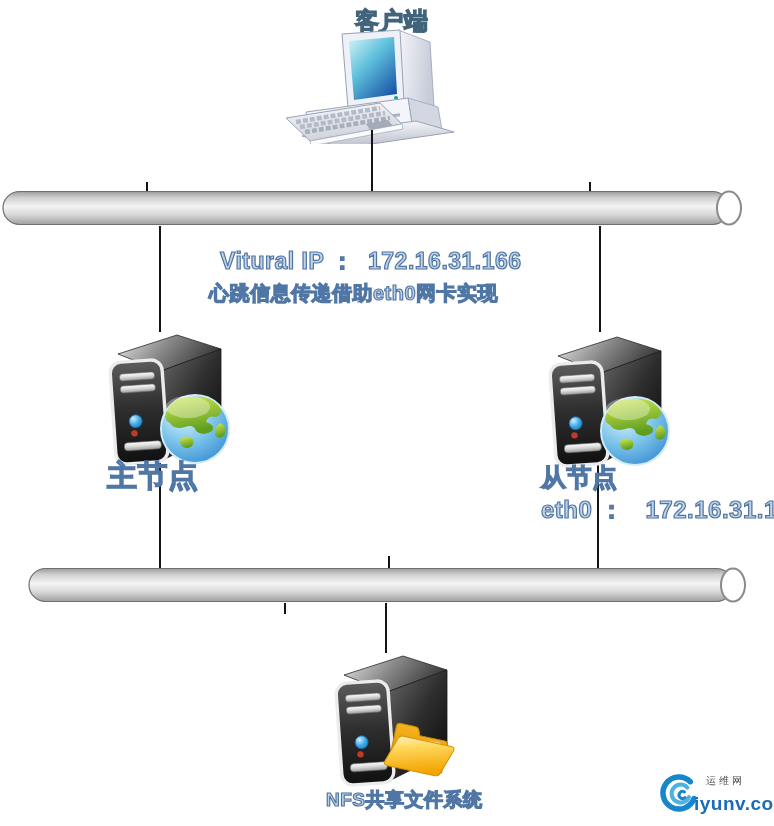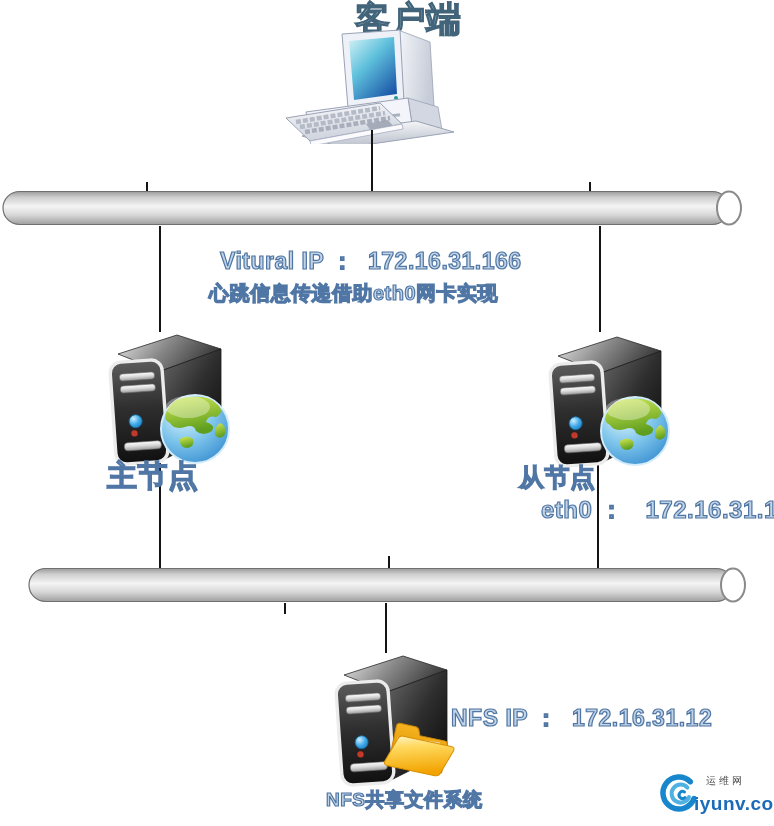--- a/index.html
+++ b/index.html
@@ -84,21 +84,21 @@
           <stop offset="1" stop-color="#dd9300"></stop>
       </linearGradient>
       <linearGradient id="foldFront" x1="0" y1="0" x2="0.6" y2="1">
         <stop offset="0" stop-color="#fff8d8"></stop>
           <stop offset="0.35" stop-color="#ffd95e"></stop>
           <stop offset="1" stop-color="#f2a300"></stop>
       </linearGradient>
     </defs>
   </svg>
 
-  <div class="lbl title-lbl" style="left:355px;top:0px;font-size:35px;">客户端</div>
+  <div class="lbl title-lbl" style="left:355px;top:8px;font-size:24px;">客户端</div>
 
   <svg class="abs" style="left:284px;top:24px" width="176" height="120" viewBox="0 0 176 120">
     <polygon points="114,6 146,18 150,82 120,78" fill="url(#monSide)" stroke="#9aa2b5" stroke-width="0.8"></polygon>
     <polygon points="58,10 116,6 120,78 64,84" fill="#eef1f8" stroke="#9aa2b5" stroke-width="1"></polygon>
     <polygon points="65,17 110,13 113,70 70,76" fill="url(#crt)"></polygon>
     <circle cx="112" cy="74" r="2" fill="#1f9a9a"></circle>
     <polygon points="88,84 116,81 118,92 90,95" fill="#d9dde6" stroke="#a6adc0" stroke-width="0.8"></polygon>
     <polygon points="124,74 154,83 158,106 128,100" fill="#d2d7e1" stroke="#9aa2b5" stroke-width="0.8"></polygon>
     <polygon points="22,88 124,74 128,100 28,114" fill="#f3f5fa" stroke="#9aa2b5" stroke-width="1"></polygon>
     <polygon points="32,92 68,87 70,99 34,104" fill="#cfd6e2" stroke="#98a0b4" stroke-width="0.8"></polygon>
@@ -168,21 +168,21 @@
     <g>
       <circle cx="107" cy="102" r="34" fill="url(#globeSea)" stroke="#d2ecfa" stroke-width="2"></circle>
       <path d="M 78,86 Q 84,70 102,70 Q 122,68 130,78 Q 137,85 128,90 Q 120,88 118,95 Q 128,98 124,104 Q 115,110 108,104 Q 106,97 97,100 Q 86,103 82,96 Q 75,93 78,86 Z" fill="url(#globeLand)"></path>
       <path d="M 92,112 Q 99,107 105,112 Q 107,119 100,121 Q 91,121 92,112 Z" fill="url(#globeLand)"></path>
       <path d="M 132,96 Q 139,99 137,107 Q 132,114 127,108 Q 126,100 132,96 Z" fill="url(#globeLand)"></path>
       <ellipse cx="100" cy="80" rx="22" ry="11" fill="#ffffff" opacity="0.35"></ellipse>
     </g>
   </svg>
 
   <div class="lbl" style="left:107px;top:459px;font-size:30px;">主节点</div>
-  <div class="lbl" style="left:519px;top:464px;font-size:25px;">从节点</div>
+  <div class="lbl" style="left:541px;top:464px;font-size:25px;">从节点</div>
   <div class="lbl" style="left:541px;top:497px;font-size:24px;">eth0 ：   172.16.31.11</div>
 
   <svg class="abs" style="left:28px;top:567px" width="720" height="36" viewBox="0 0 720 36">
     <rect x="1" y="1.5" width="704" height="33" rx="16.5" fill="url(#pipeG)" stroke="#707070" stroke-width="1.2"></rect>
     <ellipse cx="705" cy="18" rx="12" ry="16.5" fill="#ffffff" stroke="#8a8a8a" stroke-width="2"></ellipse>
   </svg>
 
   <svg class="abs" style="left:314px;top:648px" width="148" height="156" viewBox="0 0 148 156">
     <polygon points="30,27 89,8 133,22 73,44" fill="url(#srvTop)" stroke="#2a2a2a" stroke-width="0.8"></polygon>
     <polygon points="133,22 133,104 75,133 73,44" fill="url(#srvSide)" stroke="#1a1a1a" stroke-width="0.8"></polygon>
@@ -194,21 +194,20 @@
       <circle cx="45" cy="106" r="3.2" fill="#c0392b"></circle>
       <rect x="34" y="115" width="37" height="8" rx="3.5" fill="url(#srvSlat)" stroke="#6a6a6a" stroke-width="0.6"></rect>
     </g>
     <g transform="translate(70,76) rotate(12 35 35)">
       <path d="M 6,16 L 6,8 Q 6,4 10,4 L 24,4 Q 28,4 29,7 L 31,12 L 56,12 Q 60,12 60,16 L 60,44 L 6,44 Z" fill="url(#foldBack)" stroke="#c8860a" stroke-width="1"></path>
       <polygon points="10,18 52,15 55,40 12,44" fill="#fbfaf2" stroke="#e0ddd0" stroke-width="0.8"></polygon>
       <path d="M 2,44 L 10,20 Q 11,16 15,16 L 64,16 Q 68,16 67,20 L 59,44 Q 58,48 54,48 L 6,48 Q 1,48 2,44 Z" fill="url(#foldFront)" stroke="#d89000" stroke-width="1"></path>
     </g>
   </svg>
 
-  <div class="lbl" style="left:451px;top:706px;font-size:23px;">NFS IP ：  172.16.31.12</div>
   <div class="lbl" style="left:326px;top:790px;font-size:19px;">NFS共享文件系统</div>
 
   <div class="abs" style="left:648px;top:764px;width:126px;height:62px">
     <svg class="abs" style="left:6px;top:4px" width="48" height="52" viewBox="0 0 48 52">
       <path d="M 36.3,13.7 A 16,16 0 1 0 40,30.5" fill="none" stroke="#1886cc" stroke-width="5.5" stroke-linecap="round"></path>
       <path d="M 33.4,19.6 A 9,9 0 1 0 35,29" fill="none" stroke="#4fb0e2" stroke-width="4" stroke-linecap="round"></path>
       <path d="M 30.5,24 A 3.5,3.5 0 1 0 31,29.5" fill="none" stroke="#1886cc" stroke-width="3" stroke-linecap="round"></path>
     </svg>
     <div class="wm-name" style="left:58px;top:10px;">运维网</div>
     <div class="wm-url" style="left:46px;top:29px;">iyunv.com</div>

